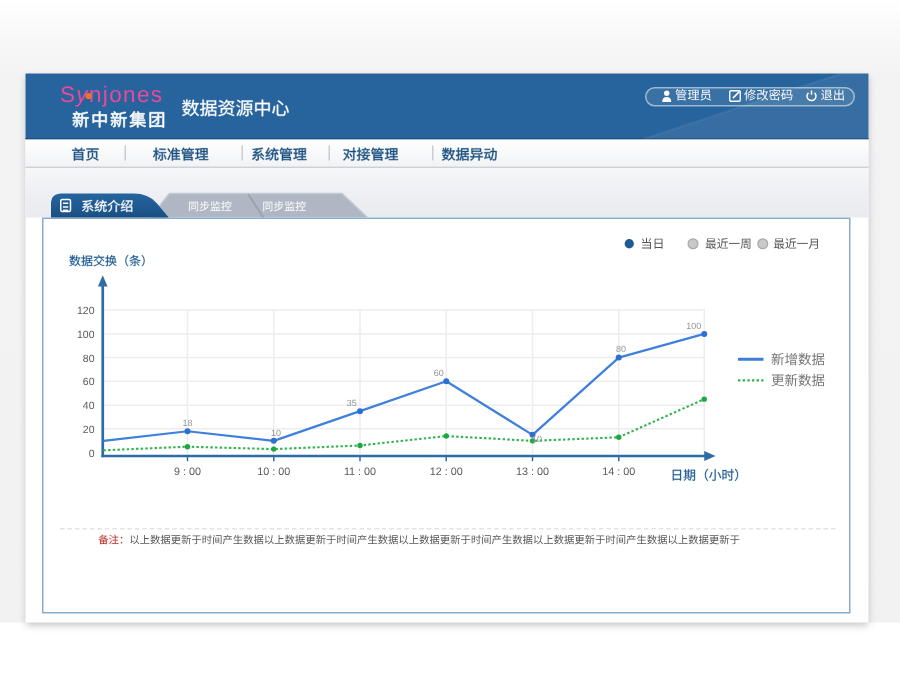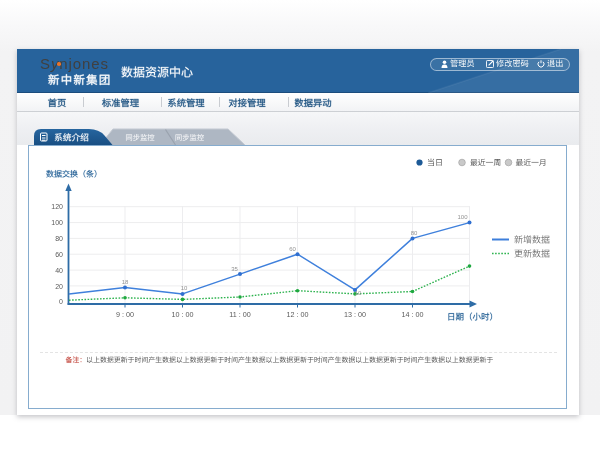--- a/index.html
+++ b/index.html
@@ -1,18 +1,18 @@
 <!DOCTYPE html>
 <html><head><meta charset="utf-8"><style>
 html,body{margin:0;padding:0}
 body{width:600px;height:450px;position:relative;overflow:hidden;background:#fff;font-family:"Liberation Sans",sans-serif}
 .bg{position:absolute;left:0;top:0;width:600px;height:415px;background:linear-gradient(180deg,#ffffff 0,#f8f8f9 26px,#f3f3f4 52px,#f2f2f3 100%)}
 .card{position:absolute;left:17px;top:49px;width:562px;height:366px;background:#fff;box-shadow:0 2px 5px rgba(125,125,132,.45)}
 .hdr{position:absolute;left:17px;top:49px;width:562px;height:44px;background:#27639c;border-bottom:1.5px solid #1c4d7d;box-sizing:border-box}
-.logo{position:absolute;left:40px;top:55px;width:80px;height:16px;color:#404040;font-size:15px;letter-spacing:0.9px}
+.logo{position:absolute;left:40px;top:55px;width:80px;height:16px;color:#ec4899;font-size:15px;letter-spacing:0.9px}
 .ydot{position:absolute;left:57px;top:62px;width:3.5px;height:3.5px;border-radius:50%;background:#e8742c}
 .pill{position:absolute;left:430px;top:57.5px;width:140px;height:13px;border:1px solid rgba(255,255,255,.5);border-radius:8px;background:rgba(255,255,255,.09);box-sizing:border-box}
 .nav{position:absolute;left:17px;top:93px;width:562px;height:19px;background:linear-gradient(180deg,#ffffff,#f2f3f5);border-bottom:1px solid #cdd0d4;box-sizing:border-box}
 .nsep{position:absolute;top:97px;width:1px;height:10px;background:#c9ccd1}
 .tabstrip{position:absolute;left:17px;top:112px;width:562px;height:33px;background:linear-gradient(180deg,#f6f7f8 0%,#eff0f3 45%,#e9ebee 100%)}
 .box{position:absolute;left:28px;top:145px;width:539px;height:264px;border:1px solid #86acce;background:#fff;box-sizing:border-box}
 .divider{position:absolute;left:40px;top:352px;width:517px;border-top:1px dashed #e4e4e4}
 </style></head><body>
 <div class="bg"></div>
 <div class="card"></div>

